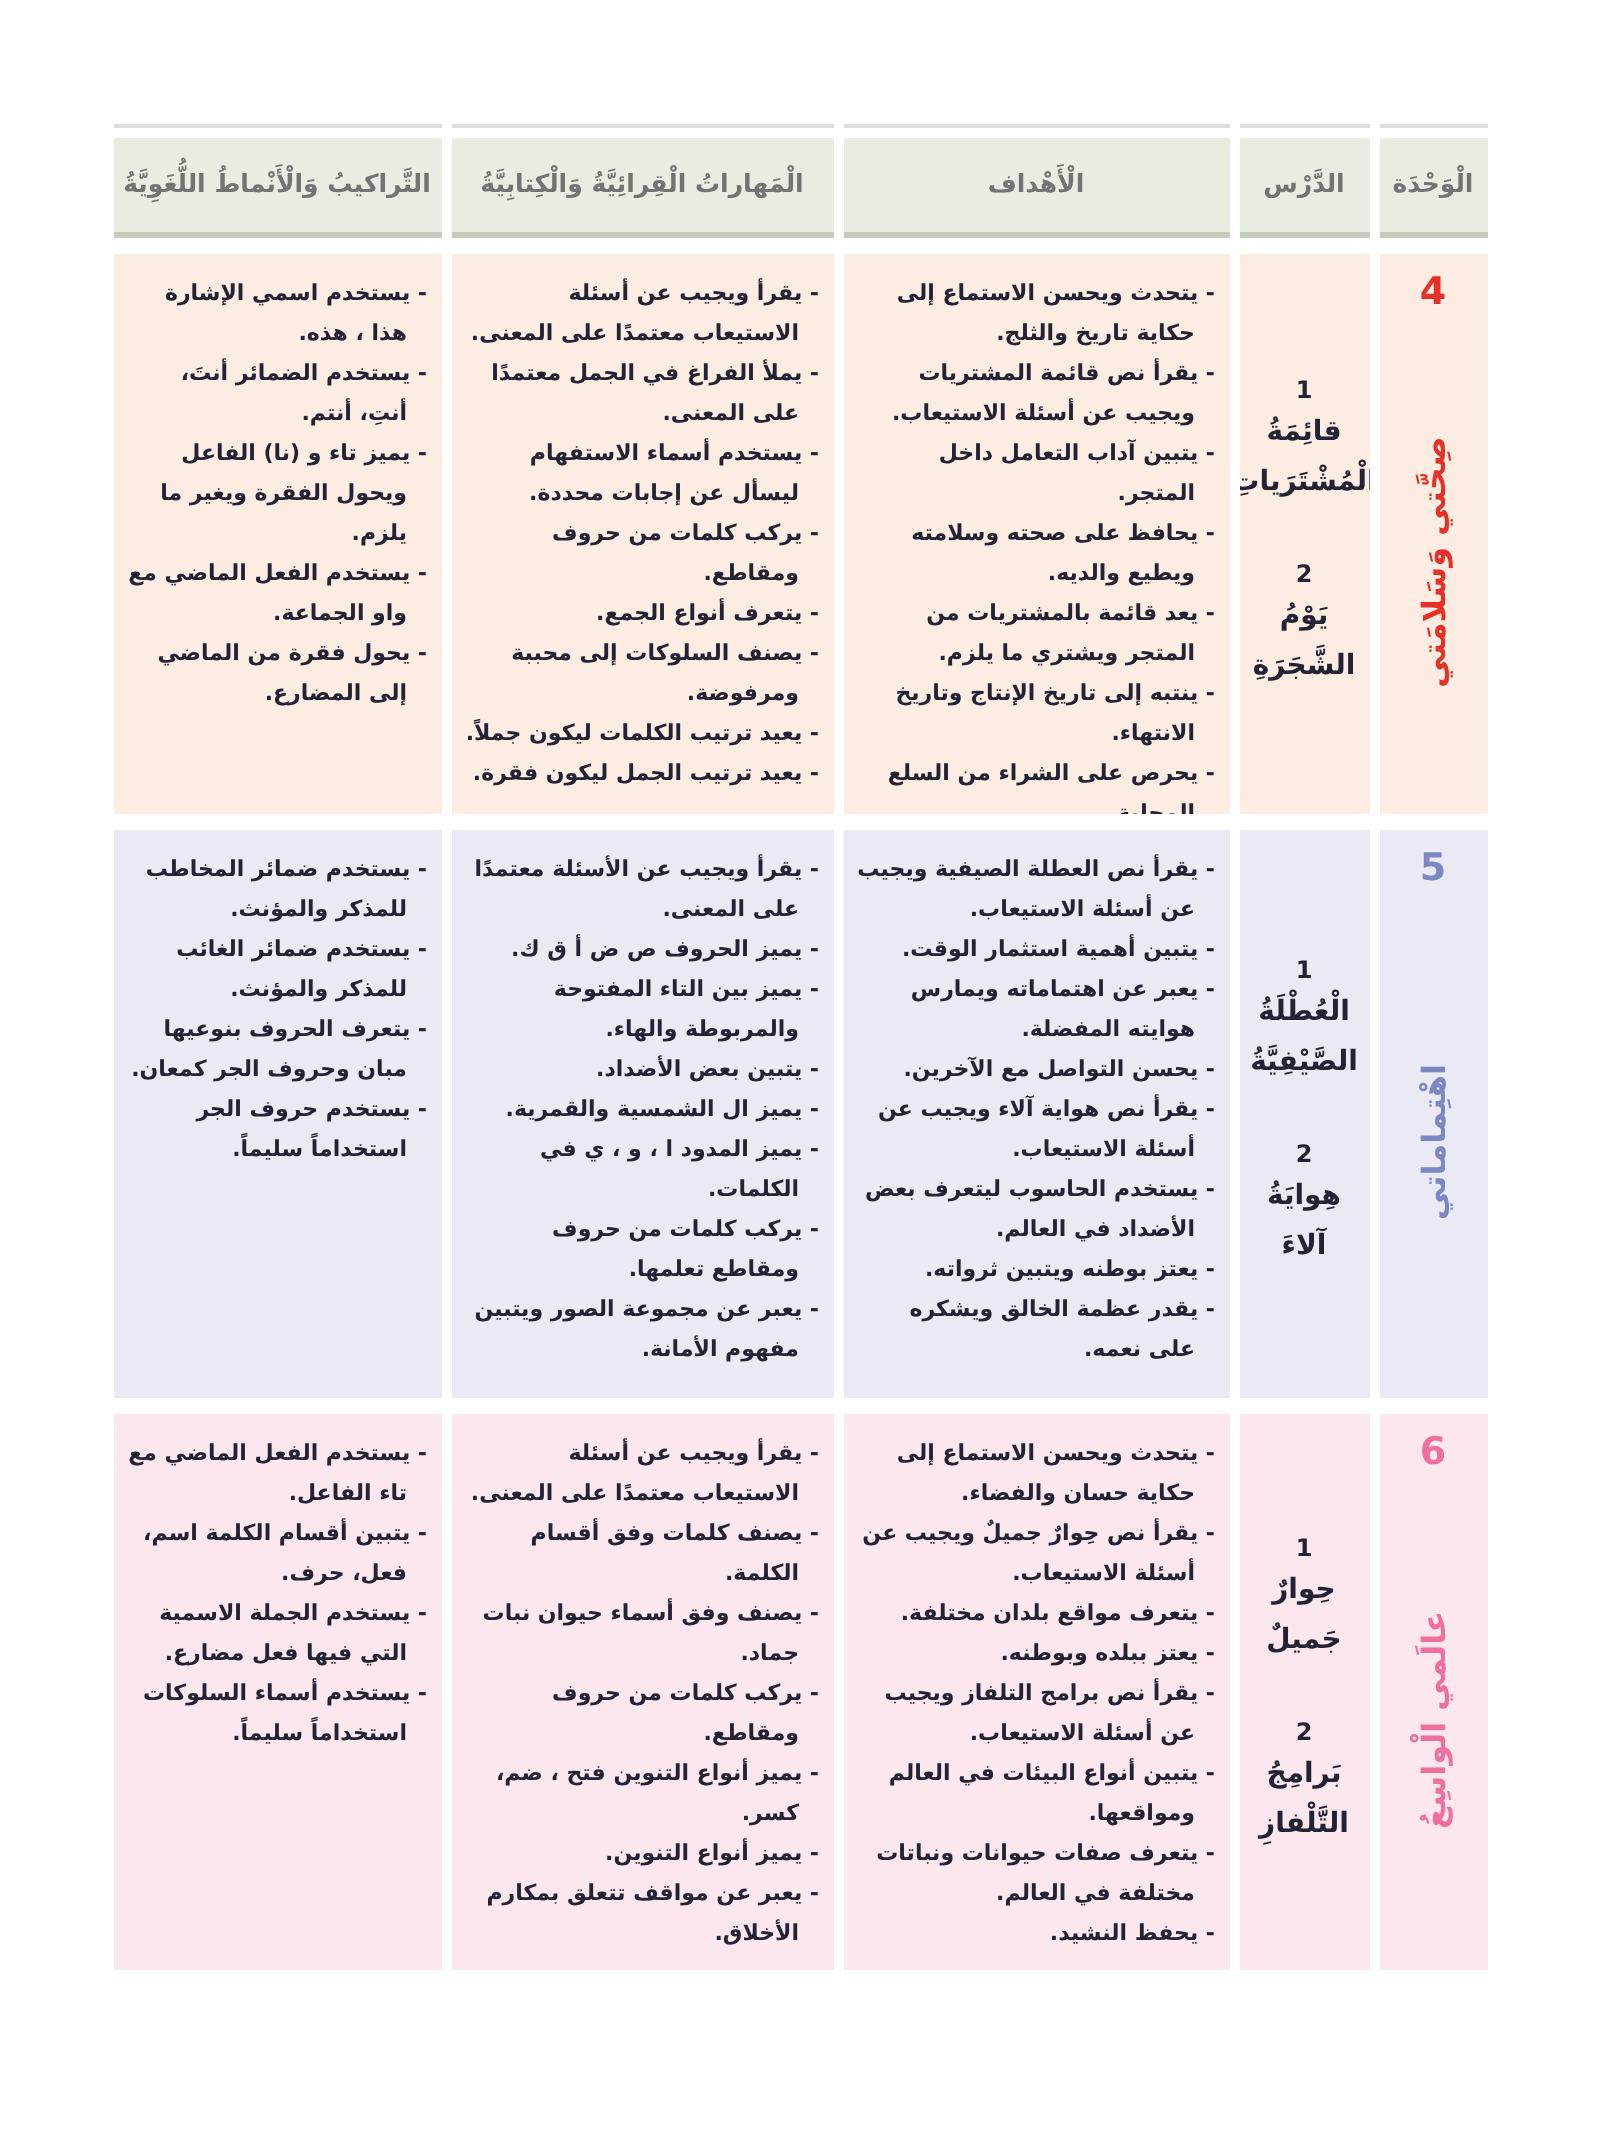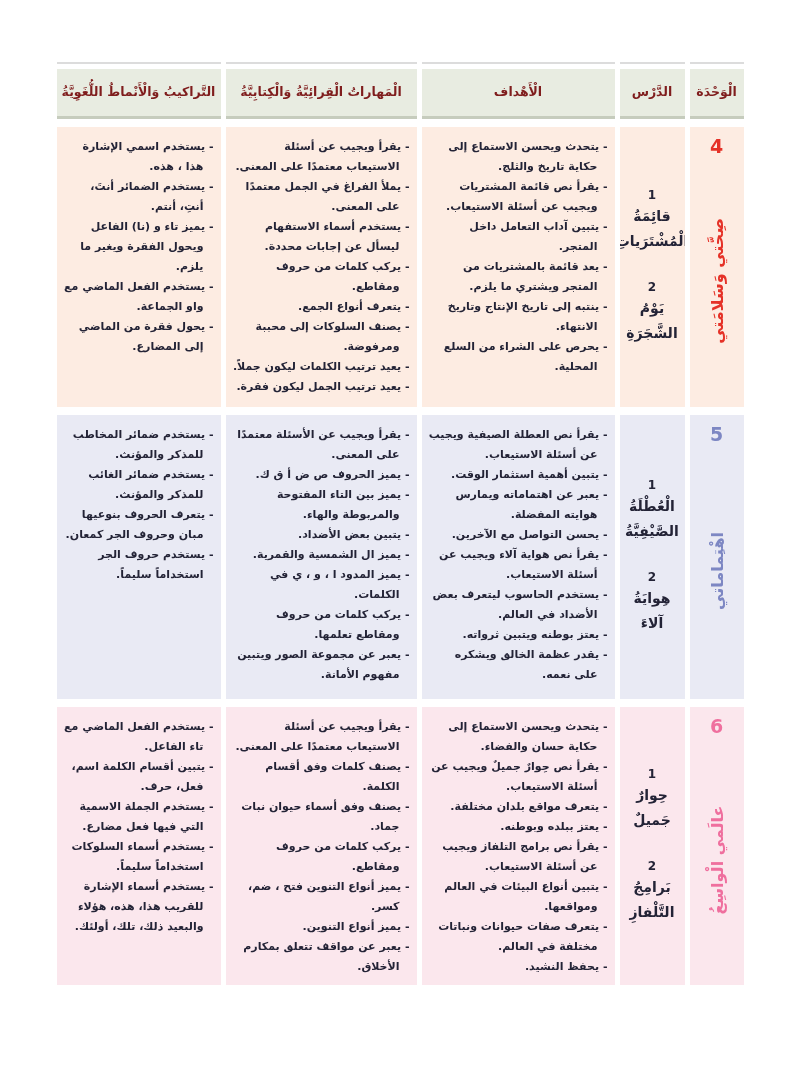--- a/index.html
+++ b/index.html
@@ -10,21 +10,21 @@
   }
   .page{padding-top:69px;}
   .grid{
     width:687px;margin:0 auto;display:grid;
     grid-template-columns:54px 65px 193px 191px 164px;
     grid-template-rows:50px 280px 284px 278px;
     column-gap:5px;row-gap:8px;
   }
   
   .hcell{
-    background:#e8ece1;color:#7f1d1d;font-weight:bold;
+    background:#e8ece1;color:#737373;font-weight:bold;
     font-size:12.5px;line-height:1.45;text-align:center;
     display:flex;align-items:center;justify-content:center;
     padding:2px 4px;box-sizing:border-box;position:relative;
     border-bottom:3px solid #c6ccbd;
   }
   .hcell::before{
     content:"";position:absolute;top:-7px;right:0;left:0;height:2px;background:#dcdcdc;
   }
   
   .cell{
@@ -80,20 +80,21 @@
       </div>
       <div class="lesson">
         <span class="lesson-num">2</span>
         <span class="lesson-title">يَوْمُ الشَّجَرَةِ</span>
       </div>
     </div>
     <div class="cell" style="--bg: #fdece2; --accent: #e53228;">
         <div class="li">- يتحدث ويحسن الاستماع إلى حكاية تاريخ والثلج.</div>
         <div class="li">- يقرأ نص قائمة المشتريات ويجيب عن أسئلة الاستيعاب.</div>
         <div class="li">- يتبين آداب التعامل داخل المتجر.</div>
+        <div class="li">- يحافظ على صحته وسلامته ويطيع والديه.</div>
         <div class="li">- يعد قائمة بالمشتريات من المتجر ويشتري ما يلزم.</div>
         <div class="li">- ينتبه إلى تاريخ الإنتاج وتاريخ الانتهاء.</div>
         <div class="li">- يحرص على الشراء من السلع المحلية.</div>
       </div>
     <div class="cell" style="--bg: #fdece2; --accent: #e53228;">
         <div class="li">- يقرأ ويجيب عن أسئلة الاستيعاب معتمدًا على المعنى.</div>
         <div class="li">- يملأ الفراغ في الجمل معتمدًا على المعنى.</div>
         <div class="li">- يستخدم أسماء الاستفهام ليسأل عن إجابات محددة.</div>
         <div class="li">- يركب كلمات من حروف ومقاطع.</div>
         <div class="li">- يتعرف أنواع الجمع.</div>
@@ -181,17 +182,16 @@
         <div class="li">- يركب كلمات من حروف ومقاطع.</div>
         <div class="li">- يميز أنواع التنوين فتح ، ضم، كسر.</div>
         <div class="li">- يميز أنواع التنوين.</div>
         <div class="li">- يعبر عن مواقف تتعلق بمكارم الأخلاق.</div>
       </div>
     <div class="cell" style="--bg: #fbe7ed; --accent: #ef6f9e;">
         <div class="li">- يستخدم الفعل الماضي مع تاء الفاعل.</div>
         <div class="li">- يتبين أقسام الكلمة اسم، فعل، حرف.</div>
         <div class="li">- يستخدم الجملة الاسمية التي فيها فعل مضارع.</div>
         <div class="li">- يستخدم أسماء السلوكات استخداماً سليماً.</div>
-        <div class="li">- يستخدم أسماء الإشارة للقريب هذا، هذه، هؤلاء والبعيد ذلك، تلك، أولئك.</div>
       </div>
 
   </div>
 </div>
 
 </body></html>

